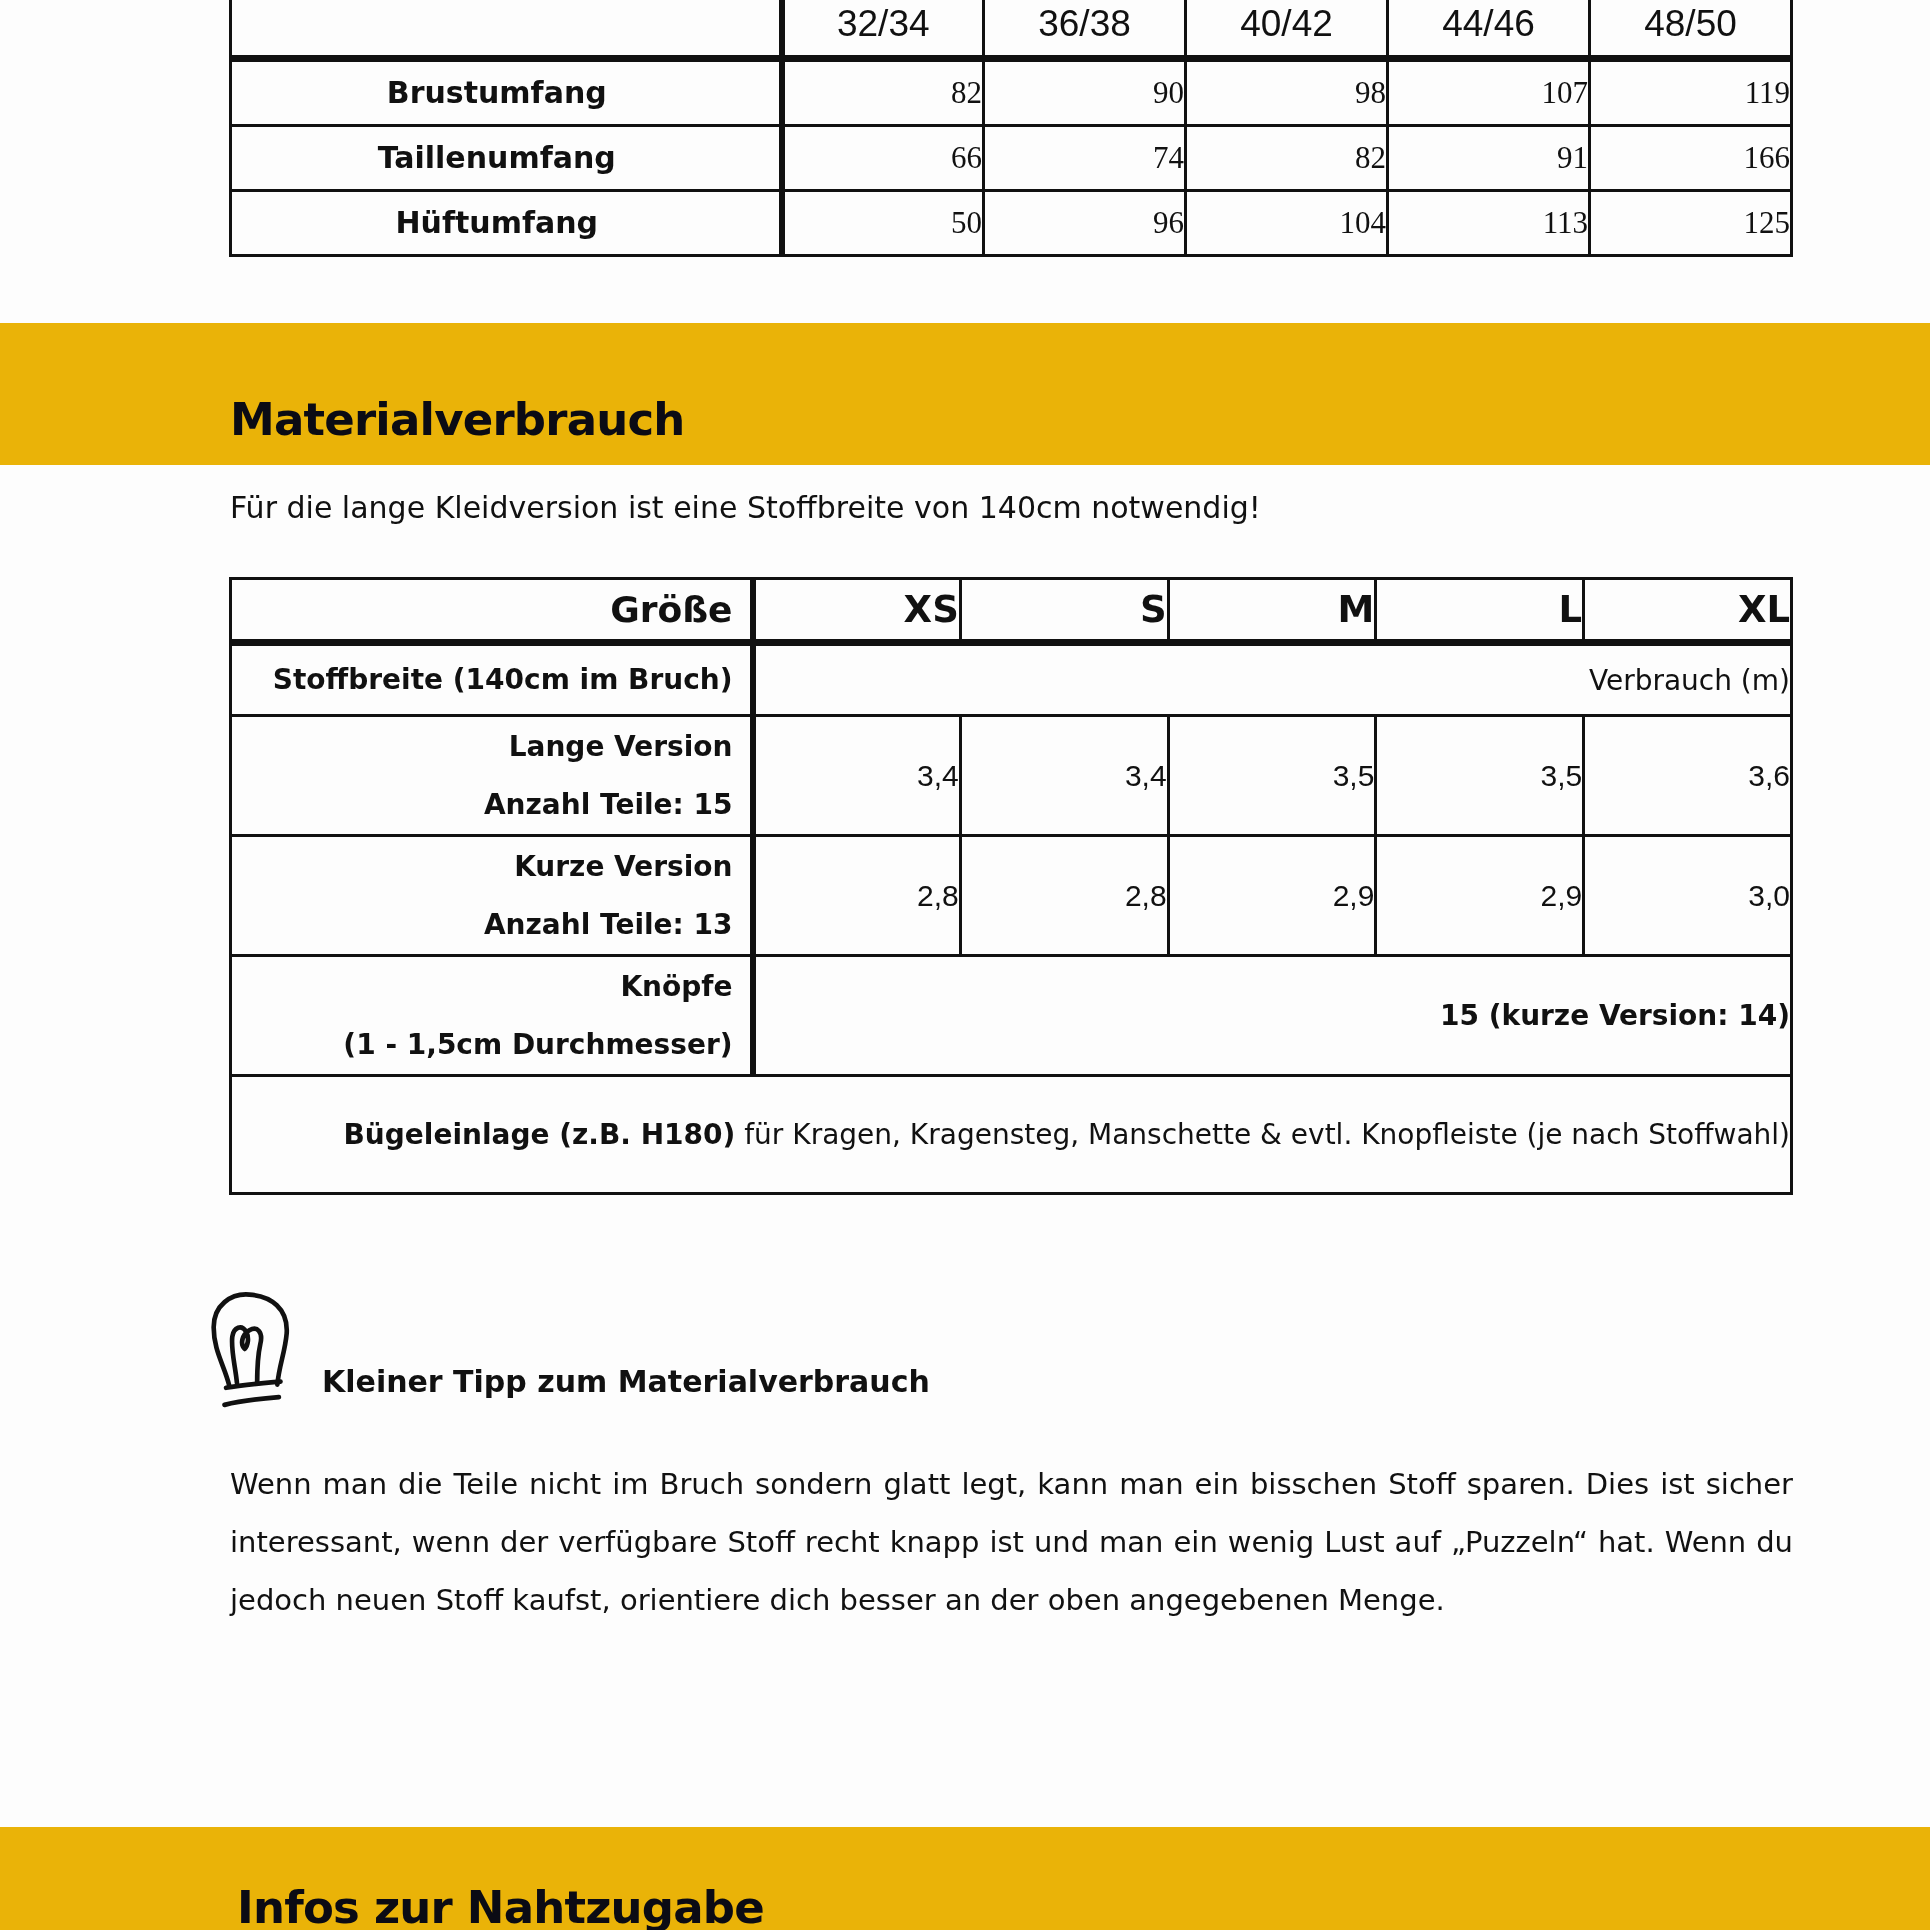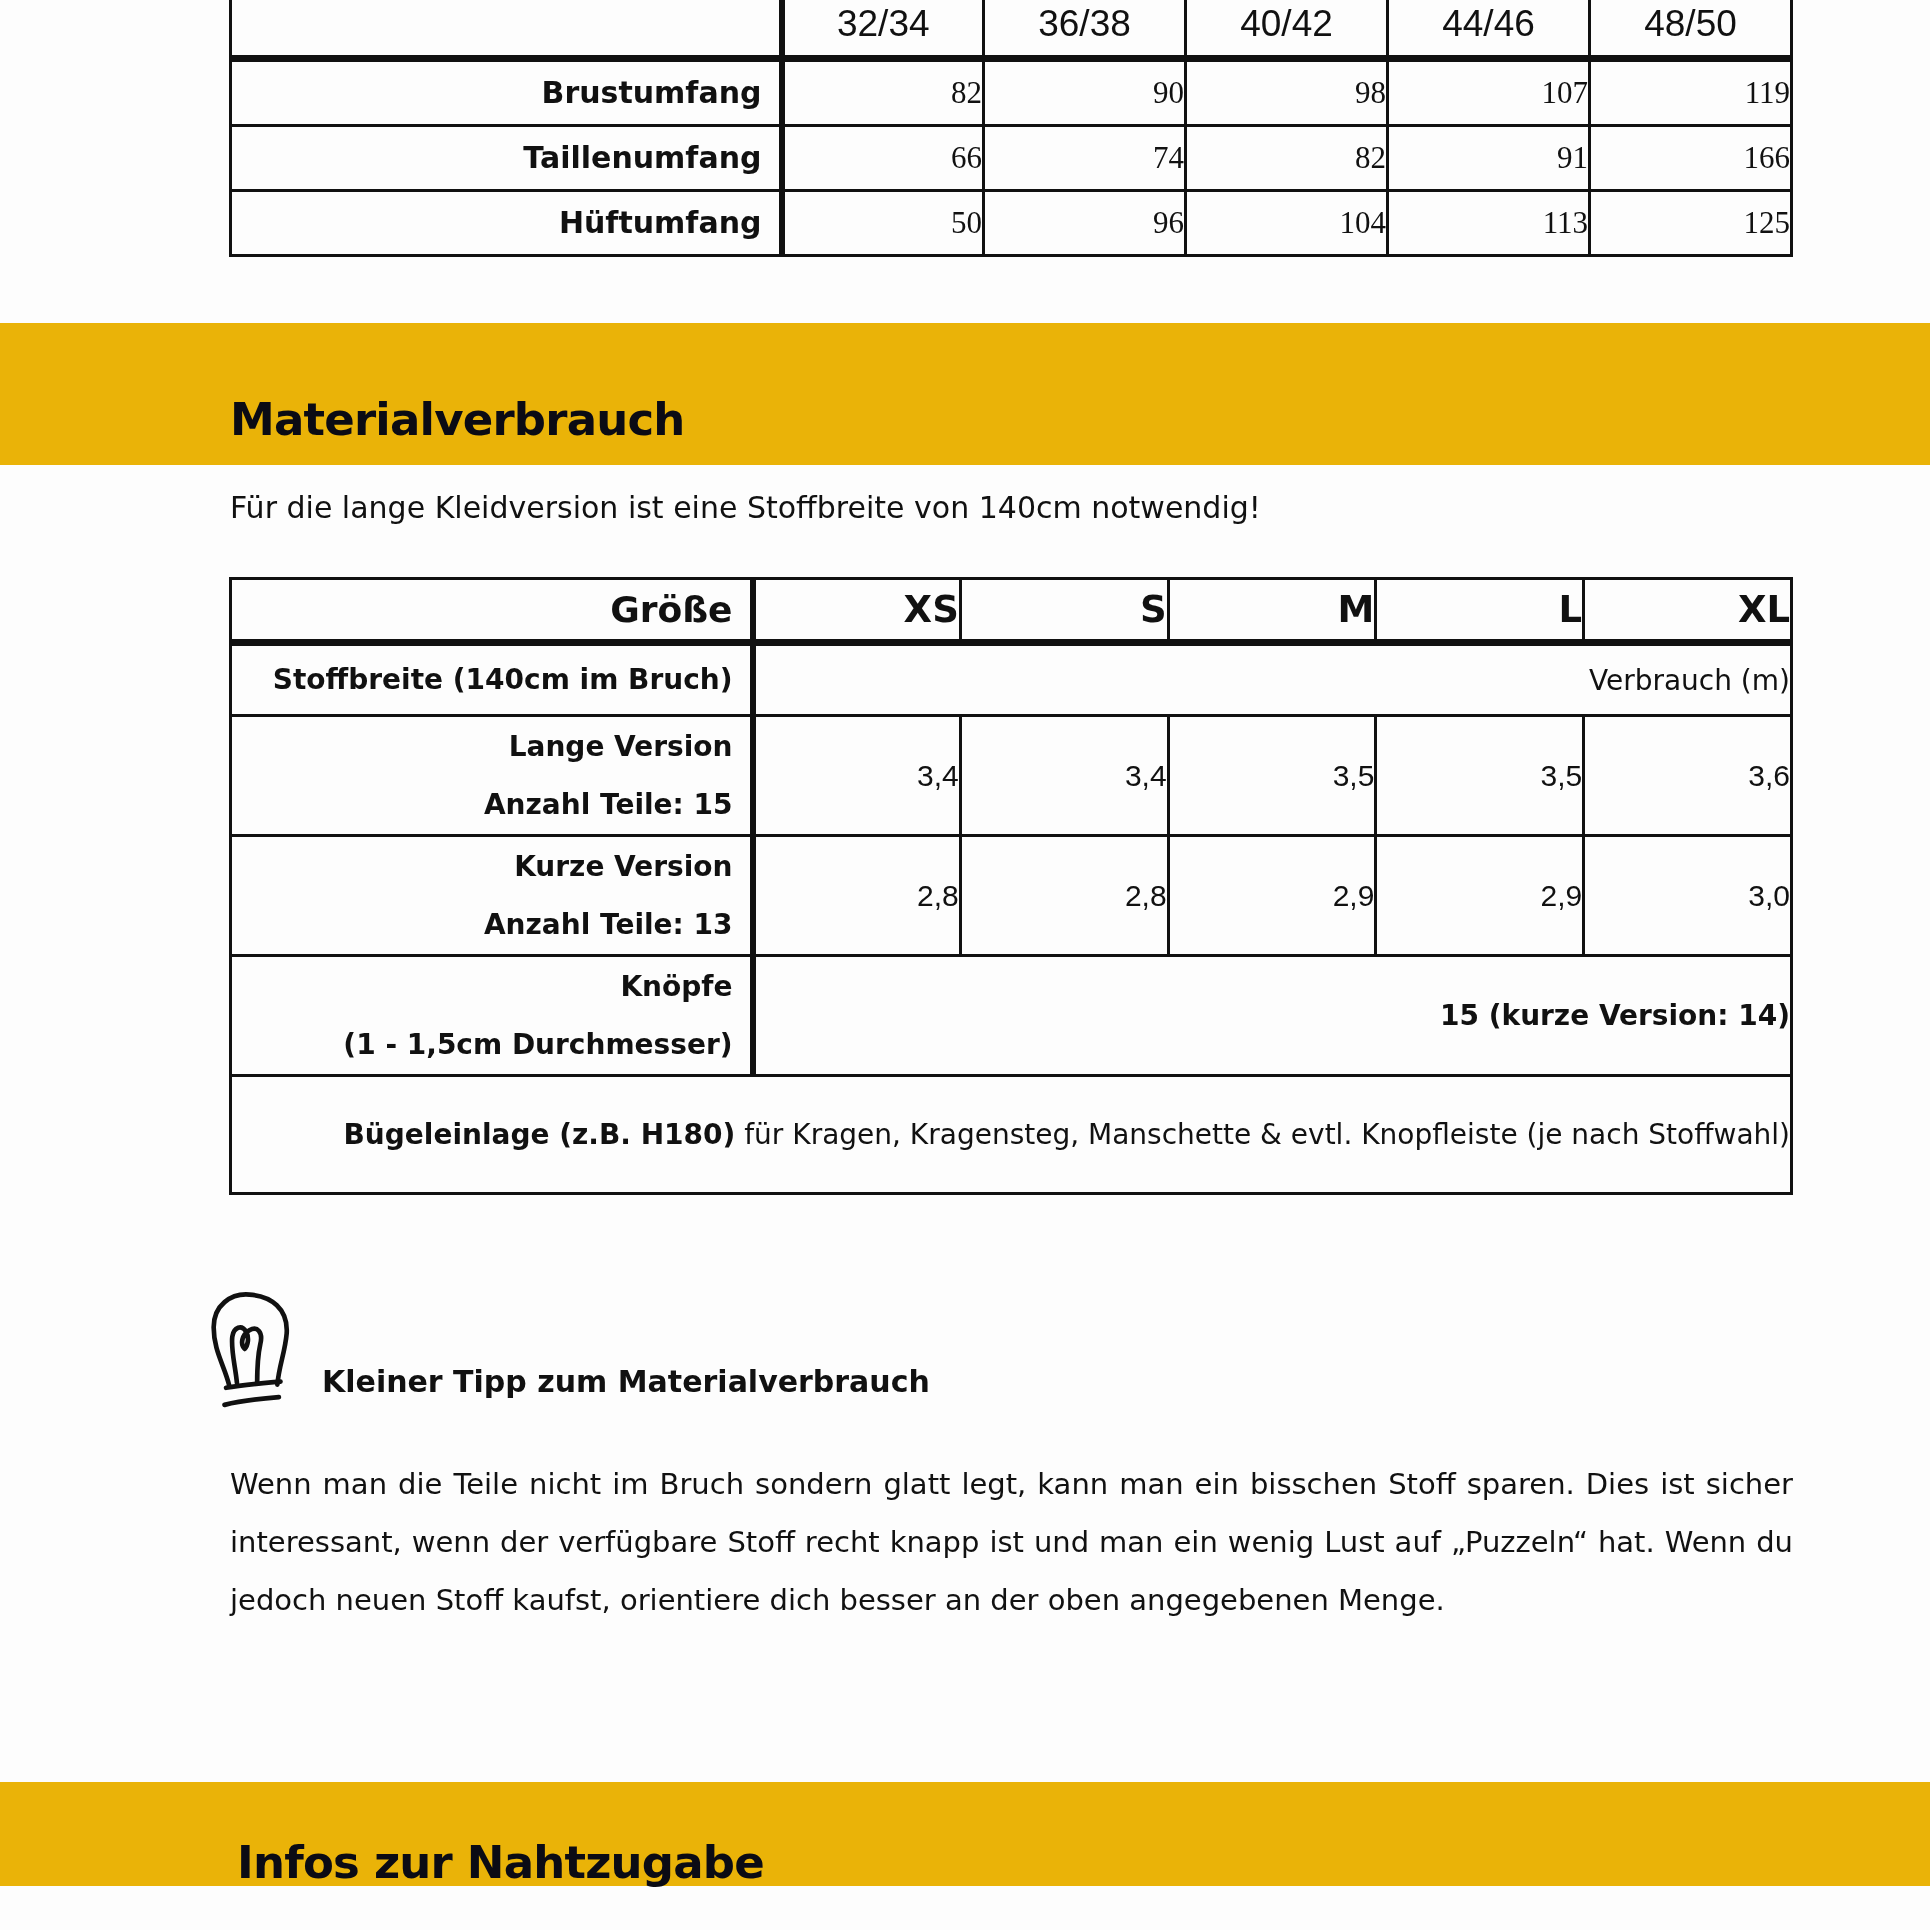--- a/index.html
+++ b/index.html
@@ -9,21 +9,21 @@
     font-family: "DejaVu Sans", sans-serif;
   }
   .abs { position: absolute; }
   table { border-collapse: collapse; table-layout: fixed; }
   td, th { border: 3.1px solid #111; padding: 0; }
 
   
   #size-table { left: 229px; top: -9.3px; width: 1564px; }
   #size-table th { height: 61px; font-family: "Liberation Sans", sans-serif; font-weight: normal; font-size: 37px; text-align: center; border-bottom: 7.8px solid #111; }
   #size-table td { height: 62px; font-family: Liberation Serif, serif; font-size: 31px; text-align: right; }
-  #size-table td.lbl, #size-table th.lbl { text-align: right; padding-right: 17px; font-family: "DejaVu Sans", sans-serif; font-size: 30px; font-weight: 600; border-right-width: 6.2px; }
+  #size-table td.lbl, #size-table th.lbl { text-align: center; padding-right: 17px; font-family: "DejaVu Sans", sans-serif; font-size: 30px; font-weight: 600; border-right-width: 6.2px; }
   #size-table col.c0 { width: 551px; }
 
   
   .band { left: 0; width: 1931px; background: #eab308; }
   .band h2 { position: absolute; margin: 0; font-family: "DejaVu Sans", sans-serif; font-weight: bold; font-size: 45px; letter-spacing: -0.8px; color: #0b0b14; }
 
   #intro { left: 230px; top: 490px; font-size: 30px; }
 
   
   #mat-table { left: 229px; top: 577px; width: 1564px; }
@@ -158,16 +158,16 @@
   <g fill="none" stroke="#111" stroke-width="6" stroke-linecap="round" stroke-linejoin="round">
     <path d="M26 125 C20 100 6 80 6 50 C6 22 28 6 52 8 C80 10 102 26 100 58 C98 82 90 100 88 124"></path>
     <path d="M36 122 C34 100 28 80 30 62 C32 50 42 46 48 56 C52 64 50 74 46 78 C40 72 42 60 52 54 C62 48 70 56 66 72 C62 90 62 110 62 122"></path>
     <path d="M22 128 C44 124 70 122 92 120"></path>
     <path d="M20 150 C44 144 66 142 90 140"></path>
   </g>
 </svg>
 <div id="tip-title" class="abs">Kleiner Tipp zum Materialverbrauch</div>
 <div id="tip-text" class="abs">Wenn man die Teile nicht im Bruch sondern glatt legt, kann man ein bisschen Stoff sparen. Dies ist sicher interessant, wenn der verfügbare Stoff recht knapp ist und man ein wenig Lust auf „Puzzeln“ hat. Wenn du jedoch neuen Stoff kaufst, orientiere dich besser an der oben angegebenen Menge.</div>
 
-<div class="abs band" style="top:1782px;height:104px;">
+<div class="abs band" style="top:1827px;height:104px;">
   <h2 style="left:237px;top:54px;">Infos zur Nahtzugabe</h2>
 </div>
 
 
 </body></html>

